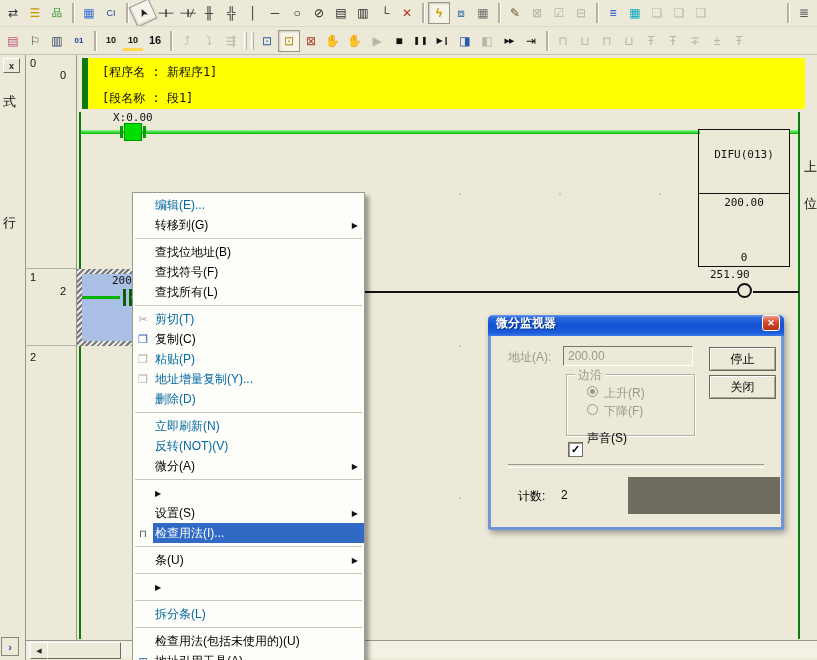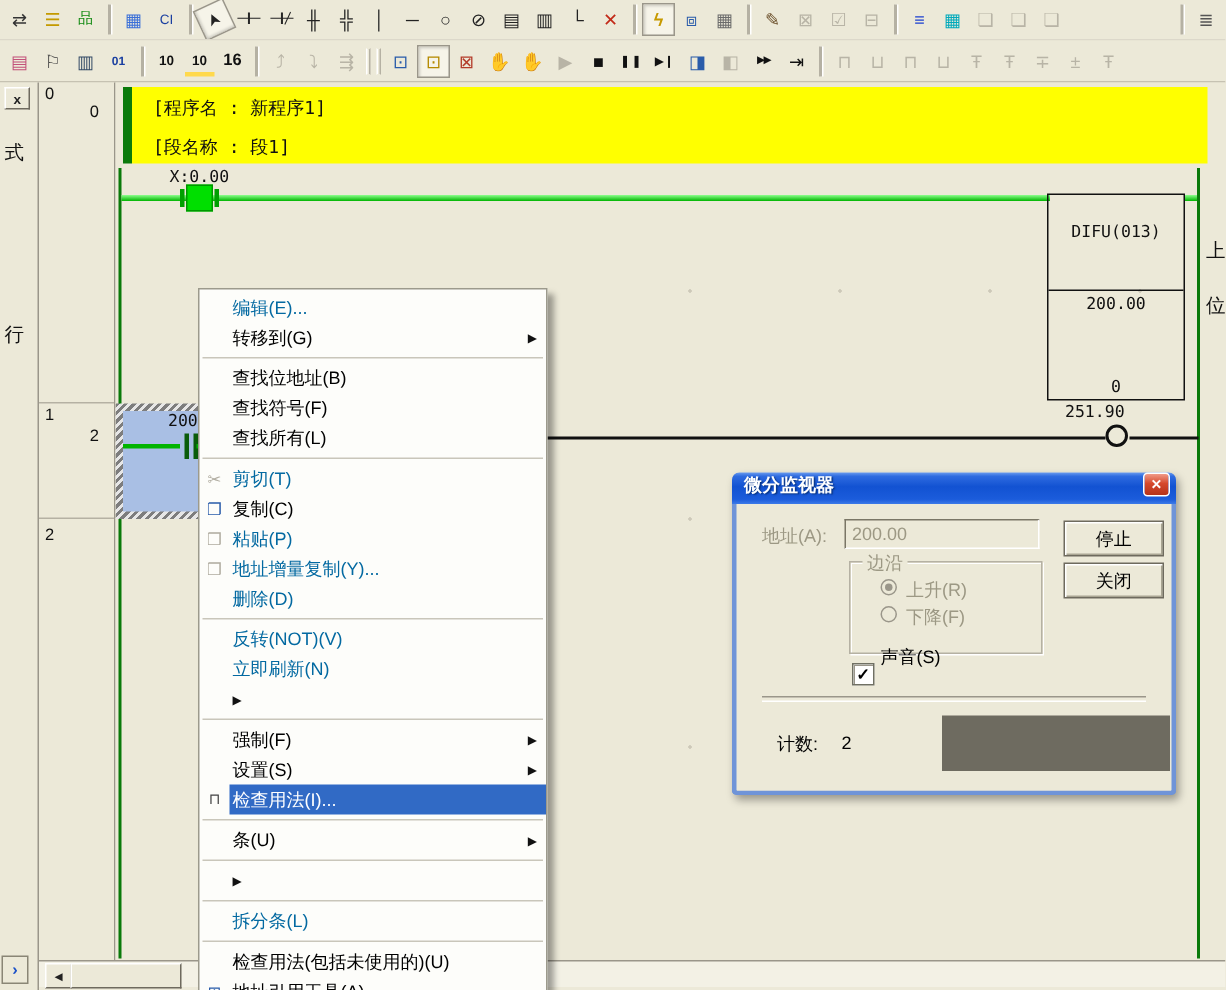--- a/index.html
+++ b/index.html
@@ -362,49 +362,49 @@
     </div>
 
     <div class="mrow sep">
       
       
     </div>
 
     <div class="mrow disabled">
       <span class="micon"></span>
       <span class="mbody">
+        <span class="mlabel">立即刷新(N)</span>
+        <span class="marrow"></span>
+      </span>
+    </div>
+
+    <div class="mrow disabled">
+      <span class="micon"></span>
+      <span class="mbody">
         <span class="mlabel">反转(NOT)(V)</span>
         <span class="marrow"></span>
       </span>
     </div>
 
-    <div class="mrow disabled">
-      <span class="micon"></span>
-      <span class="mbody">
-        <span class="mlabel">立即刷新(N)</span>
-        <span class="marrow"></span>
-      </span>
-    </div>
-
-    <div class="mrow">
-      <span class="micon"></span>
-      <span class="mbody">
+    <div class="mrow">
+      <span class="micon"></span>
+      <span class="mbody">
+        <span class="mlabel">微分(A)</span>
         <span class="marrow">▶</span>
       </span>
     </div>
 
     <div class="mrow sep">
       
       
     </div>
 
     <div class="mrow">
       <span class="micon"></span>
       <span class="mbody">
-        <span class="mlabel">强制(F)</span>
         <span class="marrow">▶</span>
       </span>
     </div>
 
     <div class="mrow">
       <span class="micon"></span>
       <span class="mbody">
         <span class="mlabel">设置(S)</span>
         <span class="marrow">▶</span>
       </span>

